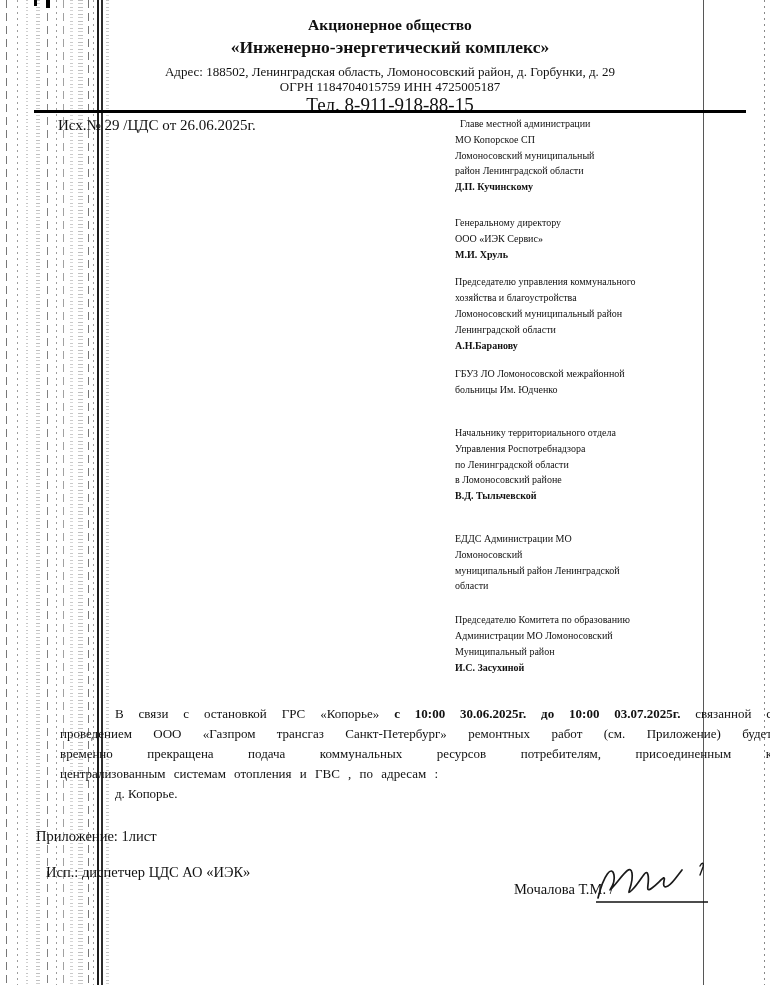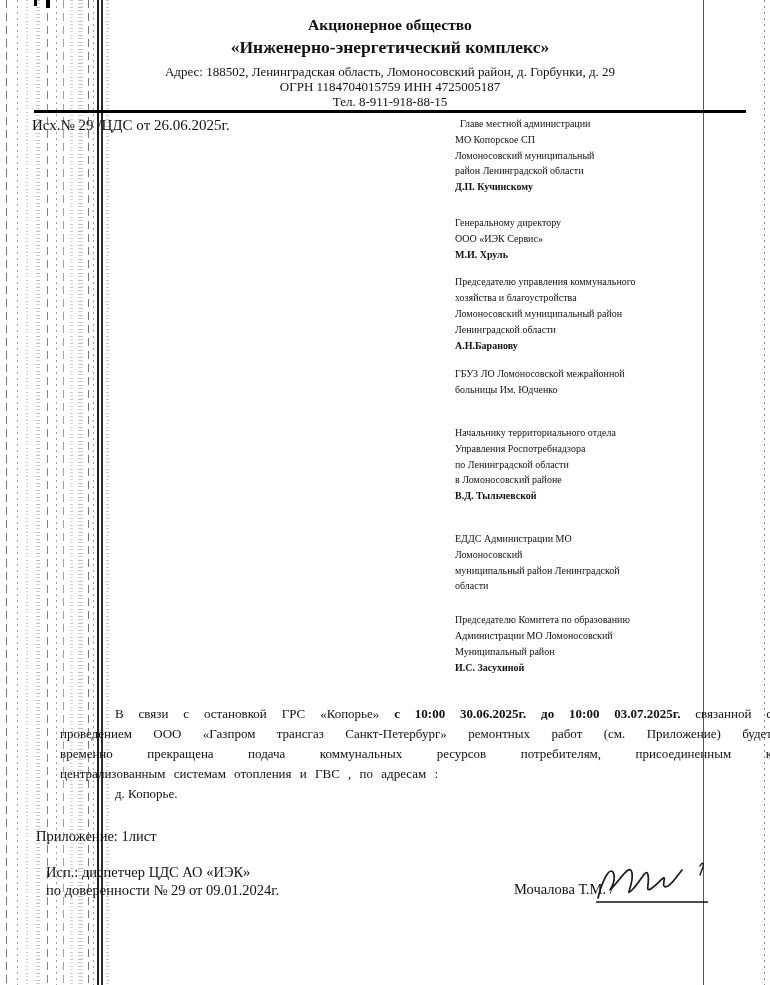--- a/index.html
+++ b/index.html
@@ -17,23 +17,23 @@
   .st-dash{background:repeating-linear-gradient(180deg,#2e2e2e 0 8px,transparent 8px 13px);}
   .st-dot{background:repeating-linear-gradient(180deg,#3a3a3a 0 2px,transparent 2px 6px);}
   .st-grain{background:repeating-linear-gradient(180deg,#8a8a8a 0 1px,transparent 1px 3px,#a5a5a5 3px 4px,transparent 4px 7px);}
   .tick{position:absolute;background:#000;}
   
   .hline{position:absolute;left:34px;width:712px;text-align:center;}
   .org-type{top:16px;font-weight:bold;font-size:15.5px;}
   .org-name{top:37px;font-weight:bold;font-size:17.5px;text-align:center;}
   .addr{top:64px;font-size:13px;}
   .ogrn{top:79px;font-size:13px;}
-  .phone{top:94px;font-size:13px;}
+  .phone{top:94px;font-size:19px;}
   .divider{position:absolute;left:34px;top:110px;width:712px;height:3px;background:#000;}
-  .outgoing{position:absolute;left:32px;top:117px;font-size:15px;}
+  .outgoing{position:absolute;left:58px;top:117px;font-size:15px;}
   
   .recipients{position:absolute;left:455px;top:116px;width:296px;font-size:10px;line-height:15.8px;}
   .rblock{margin:0 0 12px 0;}
   .rname{font-weight:bold;}
   .rb1{margin-bottom:20px;}
   .rb2{margin-bottom:12px;}
   .rb3{margin-bottom:13px;}
   .rb4{margin-bottom:27px;}
   .rb5{margin-bottom:27px;}
   .rb6{margin-bottom:18px;}
@@ -135,21 +135,20 @@
     <div class="jline">проведением ООО «Газпром трансгаз Санкт-Петербург» ремонтных работ (см. Приложение) будет</div>
     <div class="jline">временно прекращена подача коммунальных ресурсов потребителям, присоединенным к</div>
     <div class="l4">централизованным системам отопления и ГВС , по адресам :</div>
     <div class="l5">д. Копорье.</div>
   </div>
 
   <div class="attachment">Приложение: 1лист</div>
 
   <div class="executor">
     <div>Исп.: диспетчер ЦДС АО «ИЭК»</div>
-    <div>по доверенности № 29 от 09.01.2024г.</div>
   </div>
 
   <div class="signer">Мочалова Т.М. /</div>
 
   <div class="sig-wrap">
     <svg width="130" height="54" viewBox="0 0 130 54">
       <path d="M10 44 C16 20 24 11 26 21 C28 31 18 40 24 34 C34 23 42 9 44 19 C46 31 36 44 44 36 C54 26 58 13 60 21 C62 29 56 40 64 34 C72 28 78 19 76 27 C74 36 80 34 87 25 L94 16" stroke="#1a1a1a" fill="none" stroke-width="1.7" stroke-linecap="round"></path>
       <path d="M112 12 C114 8 116 8 115 13 L112 21" stroke="#1a1a1a" fill="none" stroke-width="1.4" stroke-linecap="round"></path>
       <line x1="8" y1="48" x2="120" y2="48" stroke="#111" stroke-width="1.3"></line>
     </svg>

